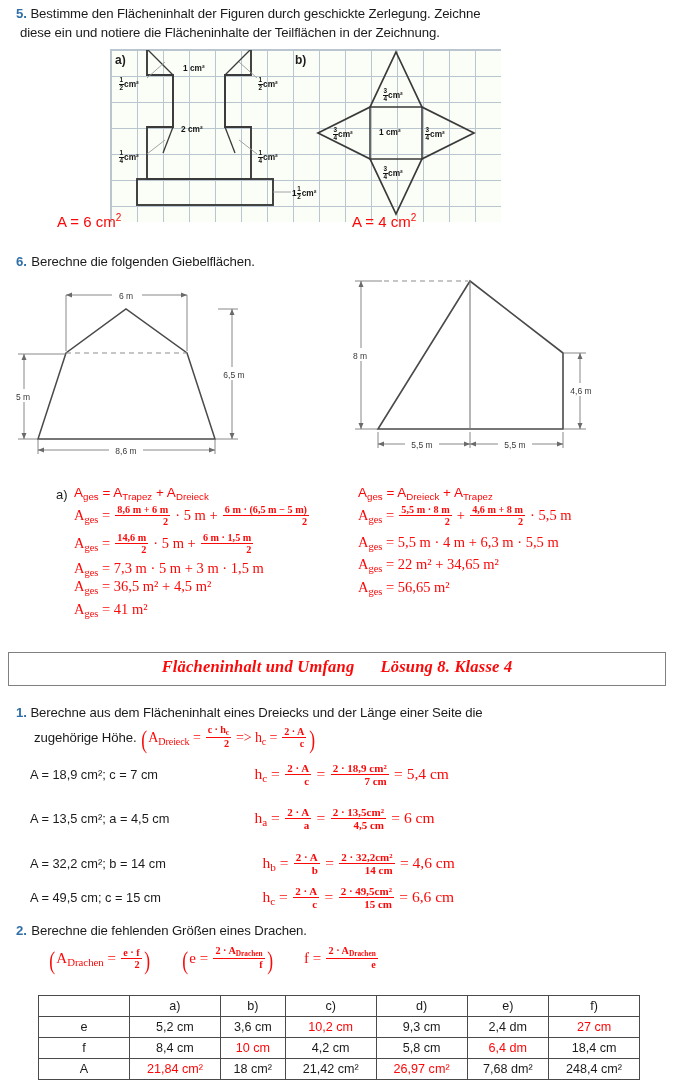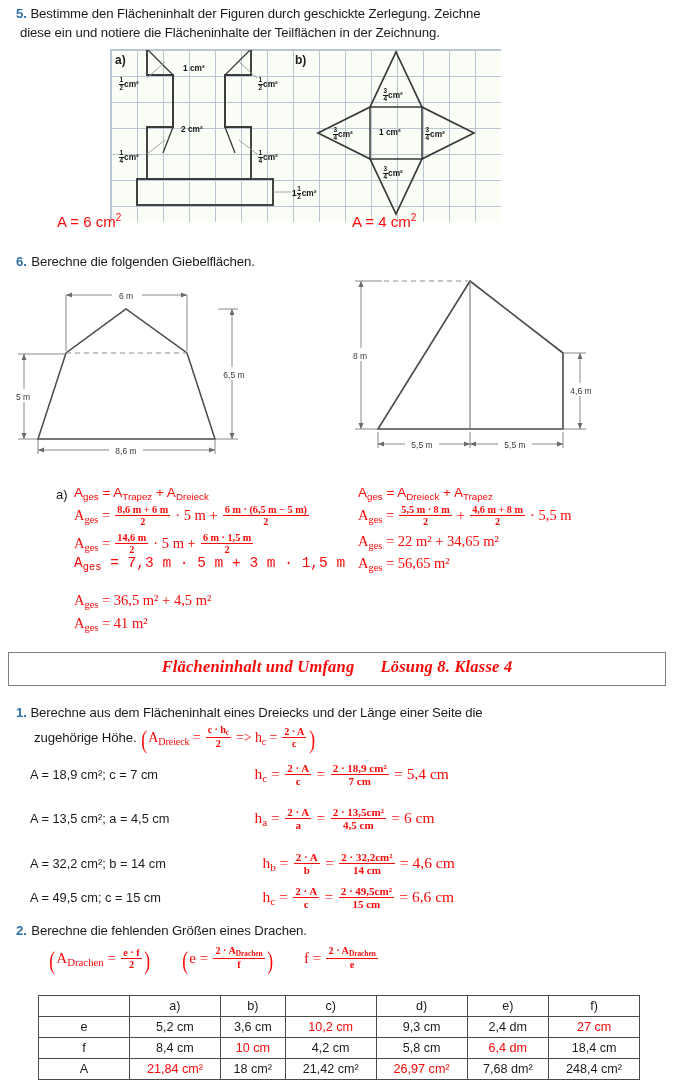--- a/index.html
+++ b/index.html
@@ -88,21 +88,21 @@
   #gable-right { position: absolute; left: 348px; top: 272px; }
 
   
   .calc-block { position: absolute; color: #fb0909; font-family: "Liberation Serif", serif; }
   .calc-line { display: block; white-space: nowrap; font-size: 14.5px; }
   .calc-line.head { font-size: 13.5px; font-family: "Liberation Sans", sans-serif; }
   .sub { font-size: 0.72em; vertical-align: -0.28em; }
   .ffrac {
     display: inline-block;
     vertical-align: -0.55em;
-    text-align: center;
+    text-align: right;
     font-size: 10.2px;
     line-height: 1.12;
     margin: 0 1.5px;
   }
   .ffrac .n { display: block; border-bottom: 1px solid #fb0909; padding: 0 2px; font-weight: 700;}
   .ffrac .d { display: block; padding: 0 2px; font-weight: 700;}
   .ffrac.big { font-size: 11px; }
 
   
   #label-a { position: absolute; left: 56px; top: 487px; font-size: 13px; color:#1b1b1b;}
@@ -379,41 +379,44 @@
       <span class="ffrac"><span class="n">8,6 m + 6 m</span><span class="d">2</span></span>
       <span>· 5 m +</span>
       <span class="ffrac"><span class="n">6 m · (6,5 m − 5 m)</span><span class="d">2</span></span>
     </span>
     <span class="calc-line" style="margin-top:4px;">
       A<span class="sub">ges</span> =
       <span class="ffrac"><span class="n">14,6 m</span><span class="d">2</span></span>
       <span>· 5 m +</span>
       <span class="ffrac"><span class="n">6 m · 1,5 m</span><span class="d">2</span></span>
     </span>
-    <span class="calc-line" style="font-family:Liberation Mono, monospace;">
+    <span class="calc-line" style="margin-top:5px;">
       A<span class="sub">ges</span> <span>= 7,3 m · 5 m + 3 m · 1,5 m</span>
     </span>
-    <span class="calc-line" style="margin-top:19px;">
+    <span class="calc-line" style="margin-top:0;">
       A<span class="sub">ges</span> <span>= 36,5 m² + 4,5 m²</span>
     </span>
     <span class="calc-line" style="margin-top:5px;">
       A<span class="sub">ges</span> <span>= 41  m²</span>
     </span>
   </div>
 
   <div class="calc-block" style="left:358px; top:485px;">
     <span class="calc-line head">
       <span>A</span><span class="sub">ges</span><span> = A</span><span class="sub">Dreieck</span><span> + A</span><span class="sub">Trapez</span>
     </span>
     <span class="calc-line" style="margin-top:2px;">
       A<span class="sub">ges</span> =
       <span class="ffrac"><span class="n">5,5 m · 8 m</span><span class="d">2</span></span>
       <span>+</span>
       <span class="ffrac"><span class="n">4,6 m + 8 m</span><span class="d">2</span></span>
       <span>· 5,5 m</span>
+    </span>
+    <span class="calc-line" style="margin-top:6px;">
+      A<span class="sub">ges</span> <span>= 5,5 m · 4 m  + 6,3 m · 5,5 m</span>
     </span>
     <span class="calc-line" style="margin-top:5px;">
       A<span class="sub">ges</span> <span>= 22 m² + 34,65 m²</span>
     </span>
     <span class="calc-line" style="margin-top:5px;">
       A<span class="sub">ges</span> <span>= 56,65 m²</span>
     </span>
   </div>
 
   <div id="banner">

